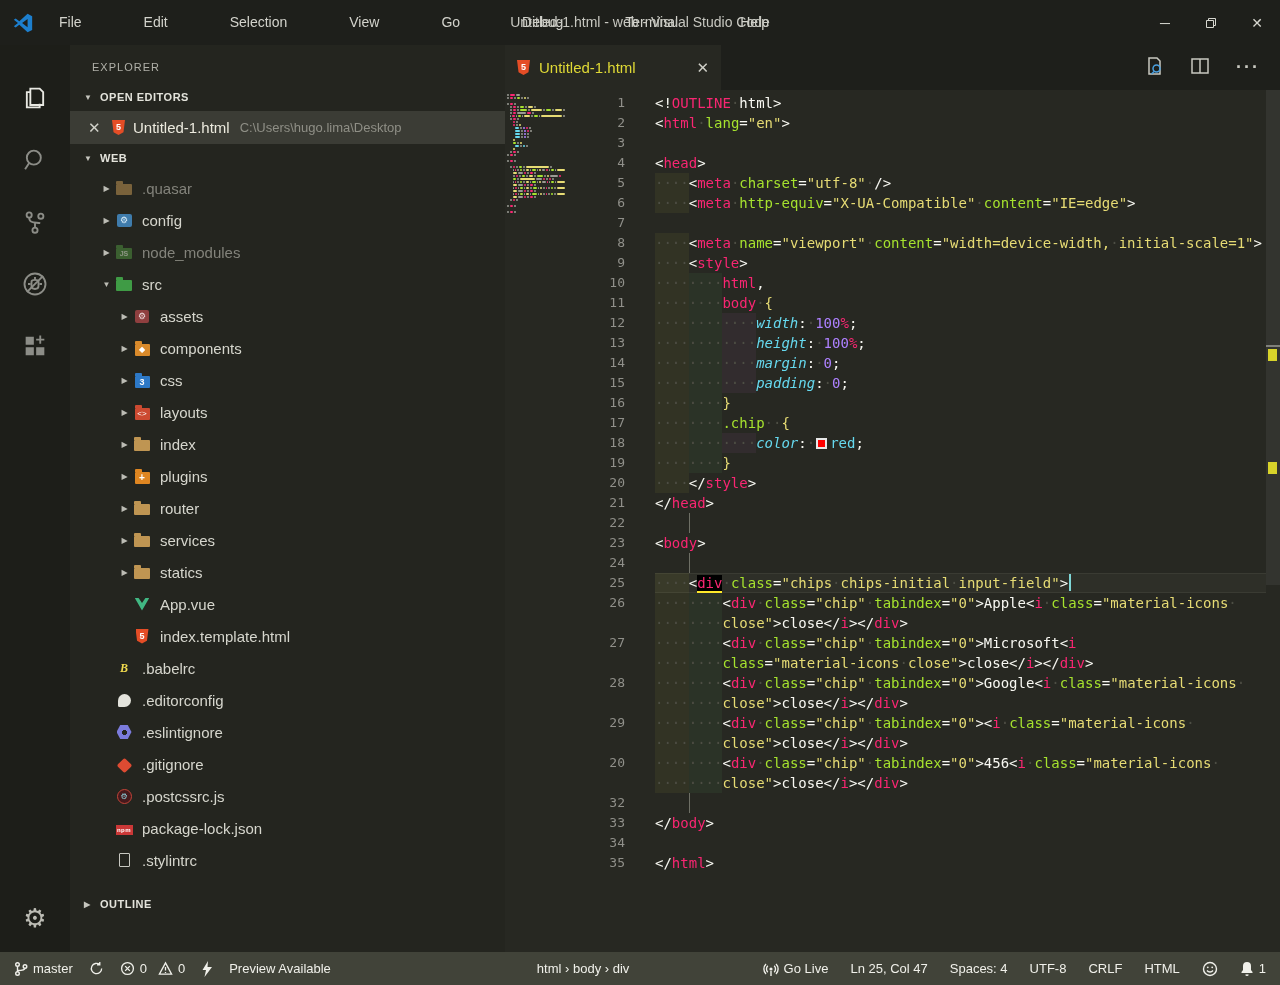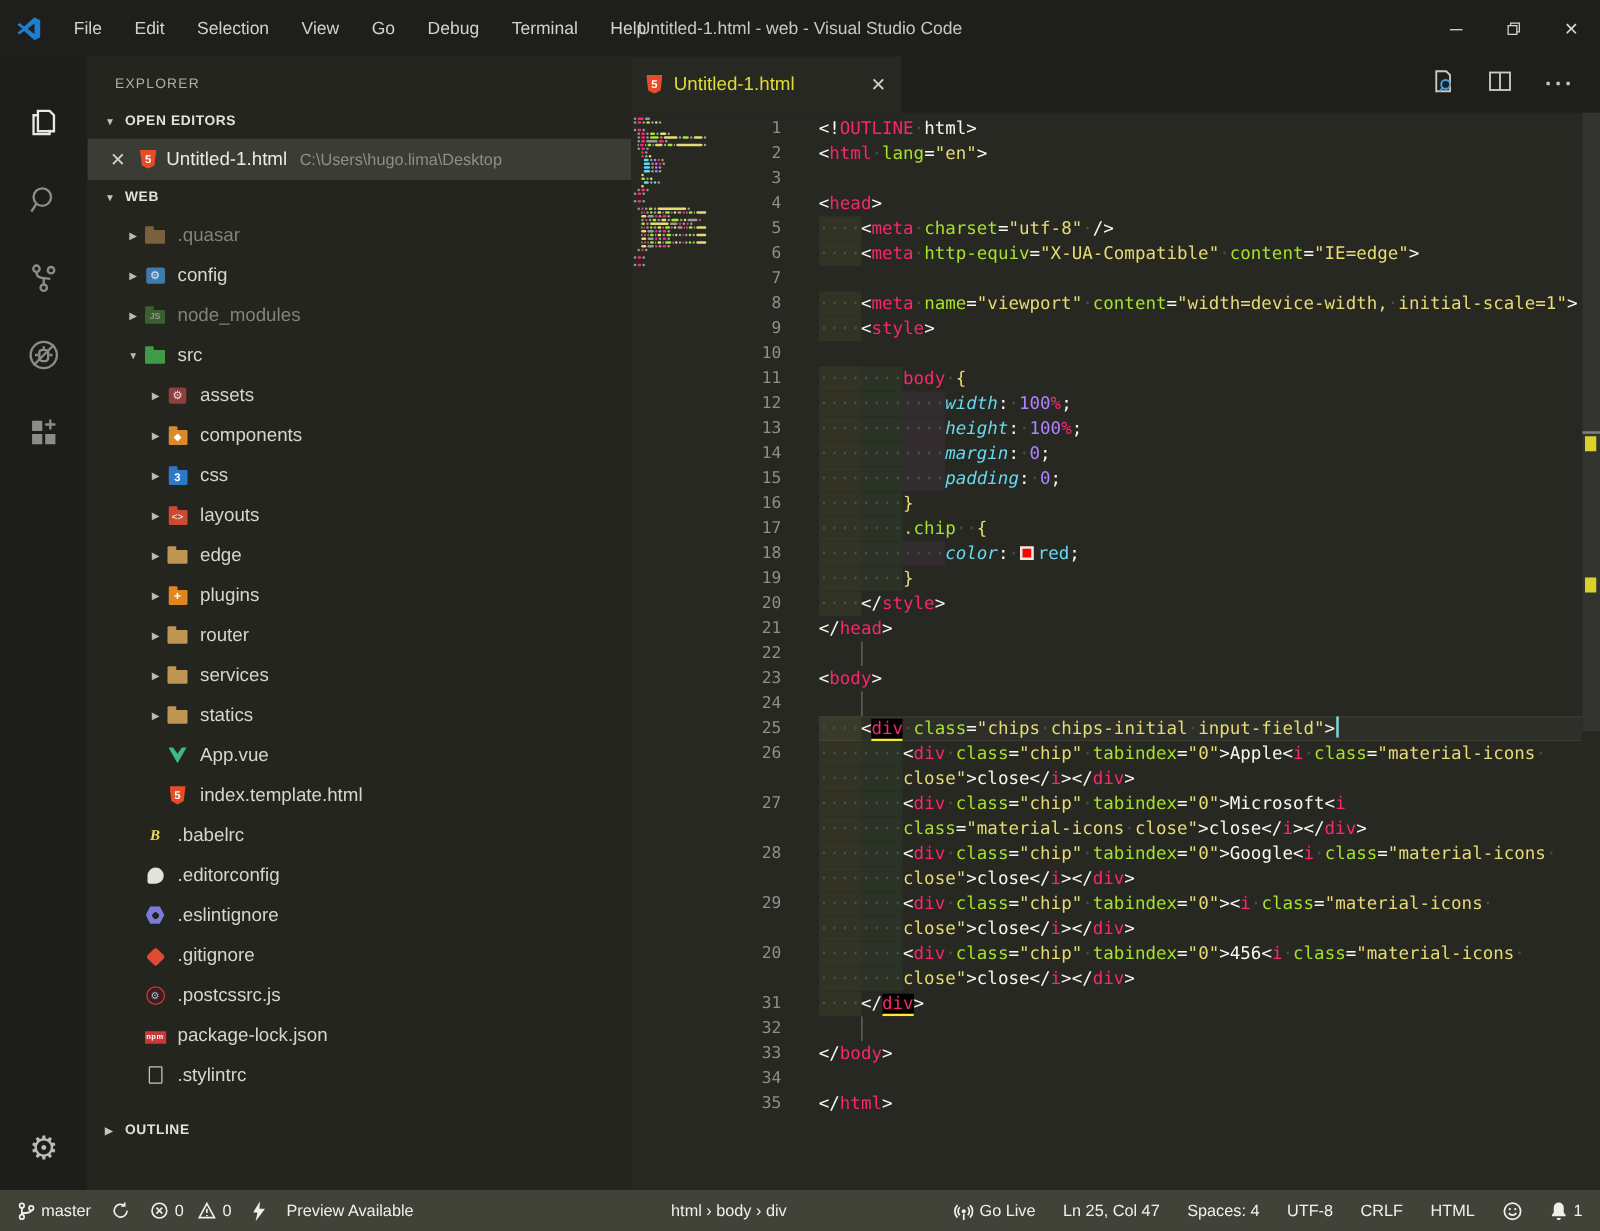--- a/index.html
+++ b/index.html
@@ -2,21 +2,21 @@
 <html><head>
 <meta charset="utf-8">
 <style>
   * { margin:0; padding:0; box-sizing:border-box; }
   html,body { width:1280px; height:985px; overflow:hidden; background:#272822;
     font-family:"Liberation Sans", sans-serif; -webkit-font-smoothing:antialiased; }
 
   
   .titlebar { height:45px; background:#1e1f1b; display:flex; align-items:center; position:relative; color:#cfcfc8; }
   .vslogo { width:46px; display:flex; justify-content:center; }
-  .menubar { display:flex; }
+  .menubar { display:flex;gap:36px; }
   .menubar .menu { padding:0 13px; font-size:14px; line-height:45px; color:#d3d3cc; cursor:default; }
   .wintitle { position:absolute; left:50%; top:0; transform:translateX(-50%); line-height:45px; font-size:14px; color:#c8c8c1; white-space:nowrap; }
   .wincontrols { margin-left:auto; display:flex; height:100%; }
   .winbtn { width:46px; display:flex; align-items:center; justify-content:center; color:#d7d7d0; font-size:14px; }
 
   
   .main { display:flex; height:907px; }
 
   
   .activitybar { width:70px; background:#1d1e19; display:flex; flex-direction:column; align-items:center; padding-top:22px; }
@@ -258,21 +258,21 @@
           <span class="ficow">
             <span class="fico layouts ftab">&lt;&gt;</span>
           </span>
           <span class="flabel">layouts</span>
         </div>
         <div class="trow d2">
           <span class="arrow">▶</span>
           <span class="ficow">
             <span class="fico folder ftab"></span>
           </span>
-          <span class="flabel">edge</span>
+          <span class="flabel">index</span>
         </div>
         <div class="trow d2">
           <span class="arrow">▶</span>
           <span class="ficow">
             <span class="fico plugins ftab">+</span>
           </span>
           <span class="flabel">plugins</span>
         </div>
         <div class="trow d2">
           <span class="arrow">▶</span>
@@ -716,20 +716,21 @@
             <div class="row">
               <span class="ln">8</span>
               <span class="lc"><span class="ind l0"><span class="ws">····</span></span><span class="p">&lt;</span><span class="t">meta</span><span class="p"><span class="ws">·</span></span><span class="a">name</span><span class="p">=</span><span class="s">"viewport"</span><span class="p"><span class="ws">·</span></span><span class="a">content</span><span class="p">=</span><span class="s">"width=device-width,<span class="ws">·</span>initial-scale=1"</span><span class="p">&gt;</span></span>
             </div>
             <div class="row">
               <span class="ln">9</span>
               <span class="lc"><span class="ind l0"><span class="ws">····</span></span><span class="p">&lt;</span><span class="t">style</span><span class="p">&gt;</span></span>
             </div>
             <div class="row">
               <span class="ln">10</span>
+              <span class="lc"><span class="ind l0"><span class="ws">····</span></span><span class="ind l1"><span class="ws">····</span></span><span class="t">html</span><span class="p">,</span></span>
             </div>
             <div class="row">
               <span class="ln">11</span>
               <span class="lc"><span class="ind l0"><span class="ws">····</span></span><span class="ind l1"><span class="ws">····</span></span><span class="t">body</span><span class="p"><span class="ws">·</span></span><span class="s">{</span></span>
             </div>
             <div class="row">
               <span class="ln">12</span>
               <span class="lc"><span class="ind l0"><span class="ws">····</span></span><span class="ind l1"><span class="ws">····</span></span><span class="ind l2"><span class="ws">····</span></span><span class="c">width</span><span class="p">:<span class="ws">·</span></span><span class="n">100</span><span class="u">%</span><span class="p">;</span></span>
             </div>
             <div class="row">
@@ -816,24 +817,20 @@
               <span class="ln"></span>
               <span class="lc"><span class="ind l0"><span class="ws">····</span></span><span class="ind l1"><span class="ws">····</span></span><span class="s">close"</span><span class="p">&gt;close&lt;/</span><span class="t">i</span><span class="p">&gt;&lt;/</span><span class="t">div</span><span class="p">&gt;</span></span>
             </div>
             <div class="row">
               <span class="ln">20</span>
               <span class="lc"><span class="ind l0"><span class="ws">····</span></span><span class="ind l1"><span class="ws">····</span></span><span class="p">&lt;</span><span class="t">div</span><span class="p"><span class="ws">·</span></span><span class="a">class</span><span class="p">=</span><span class="s">"chip"</span><span class="p"><span class="ws">·</span></span><span class="a">tabindex</span><span class="p">=</span><span class="s">"0"</span><span class="p">&gt;456&lt;</span><span class="t">i</span><span class="p"><span class="ws">·</span></span><span class="a">class</span><span class="p">=</span><span class="s">"material-icons<span class="ws">·</span></span></span>
             </div>
             <div class="row">
               <span class="ln"></span>
               <span class="lc"><span class="ind l0"><span class="ws">····</span></span><span class="ind l1"><span class="ws">····</span></span><span class="s">close"</span><span class="p">&gt;close&lt;/</span><span class="t">i</span><span class="p">&gt;&lt;/</span><span class="t">div</span><span class="p">&gt;</span></span>
-            </div>
-            <div class="row">
-              <span class="ln">31</span>
-              <span class="lc"><span class="ind l0"><span class="ws">····</span></span><span class="p">&lt;/</span><span class="hl">div</span><span class="p">&gt;</span></span>
             </div>
             <div class="row">
               <span class="ln">32</span>
               <span class="lc"><span class="gd"></span></span>
             </div>
             <div class="row">
               <span class="ln">33</span>
               <span class="lc"><span class="p">&lt;/</span><span class="t">body</span><span class="p">&gt;</span></span>
             </div>
             <div class="row">

